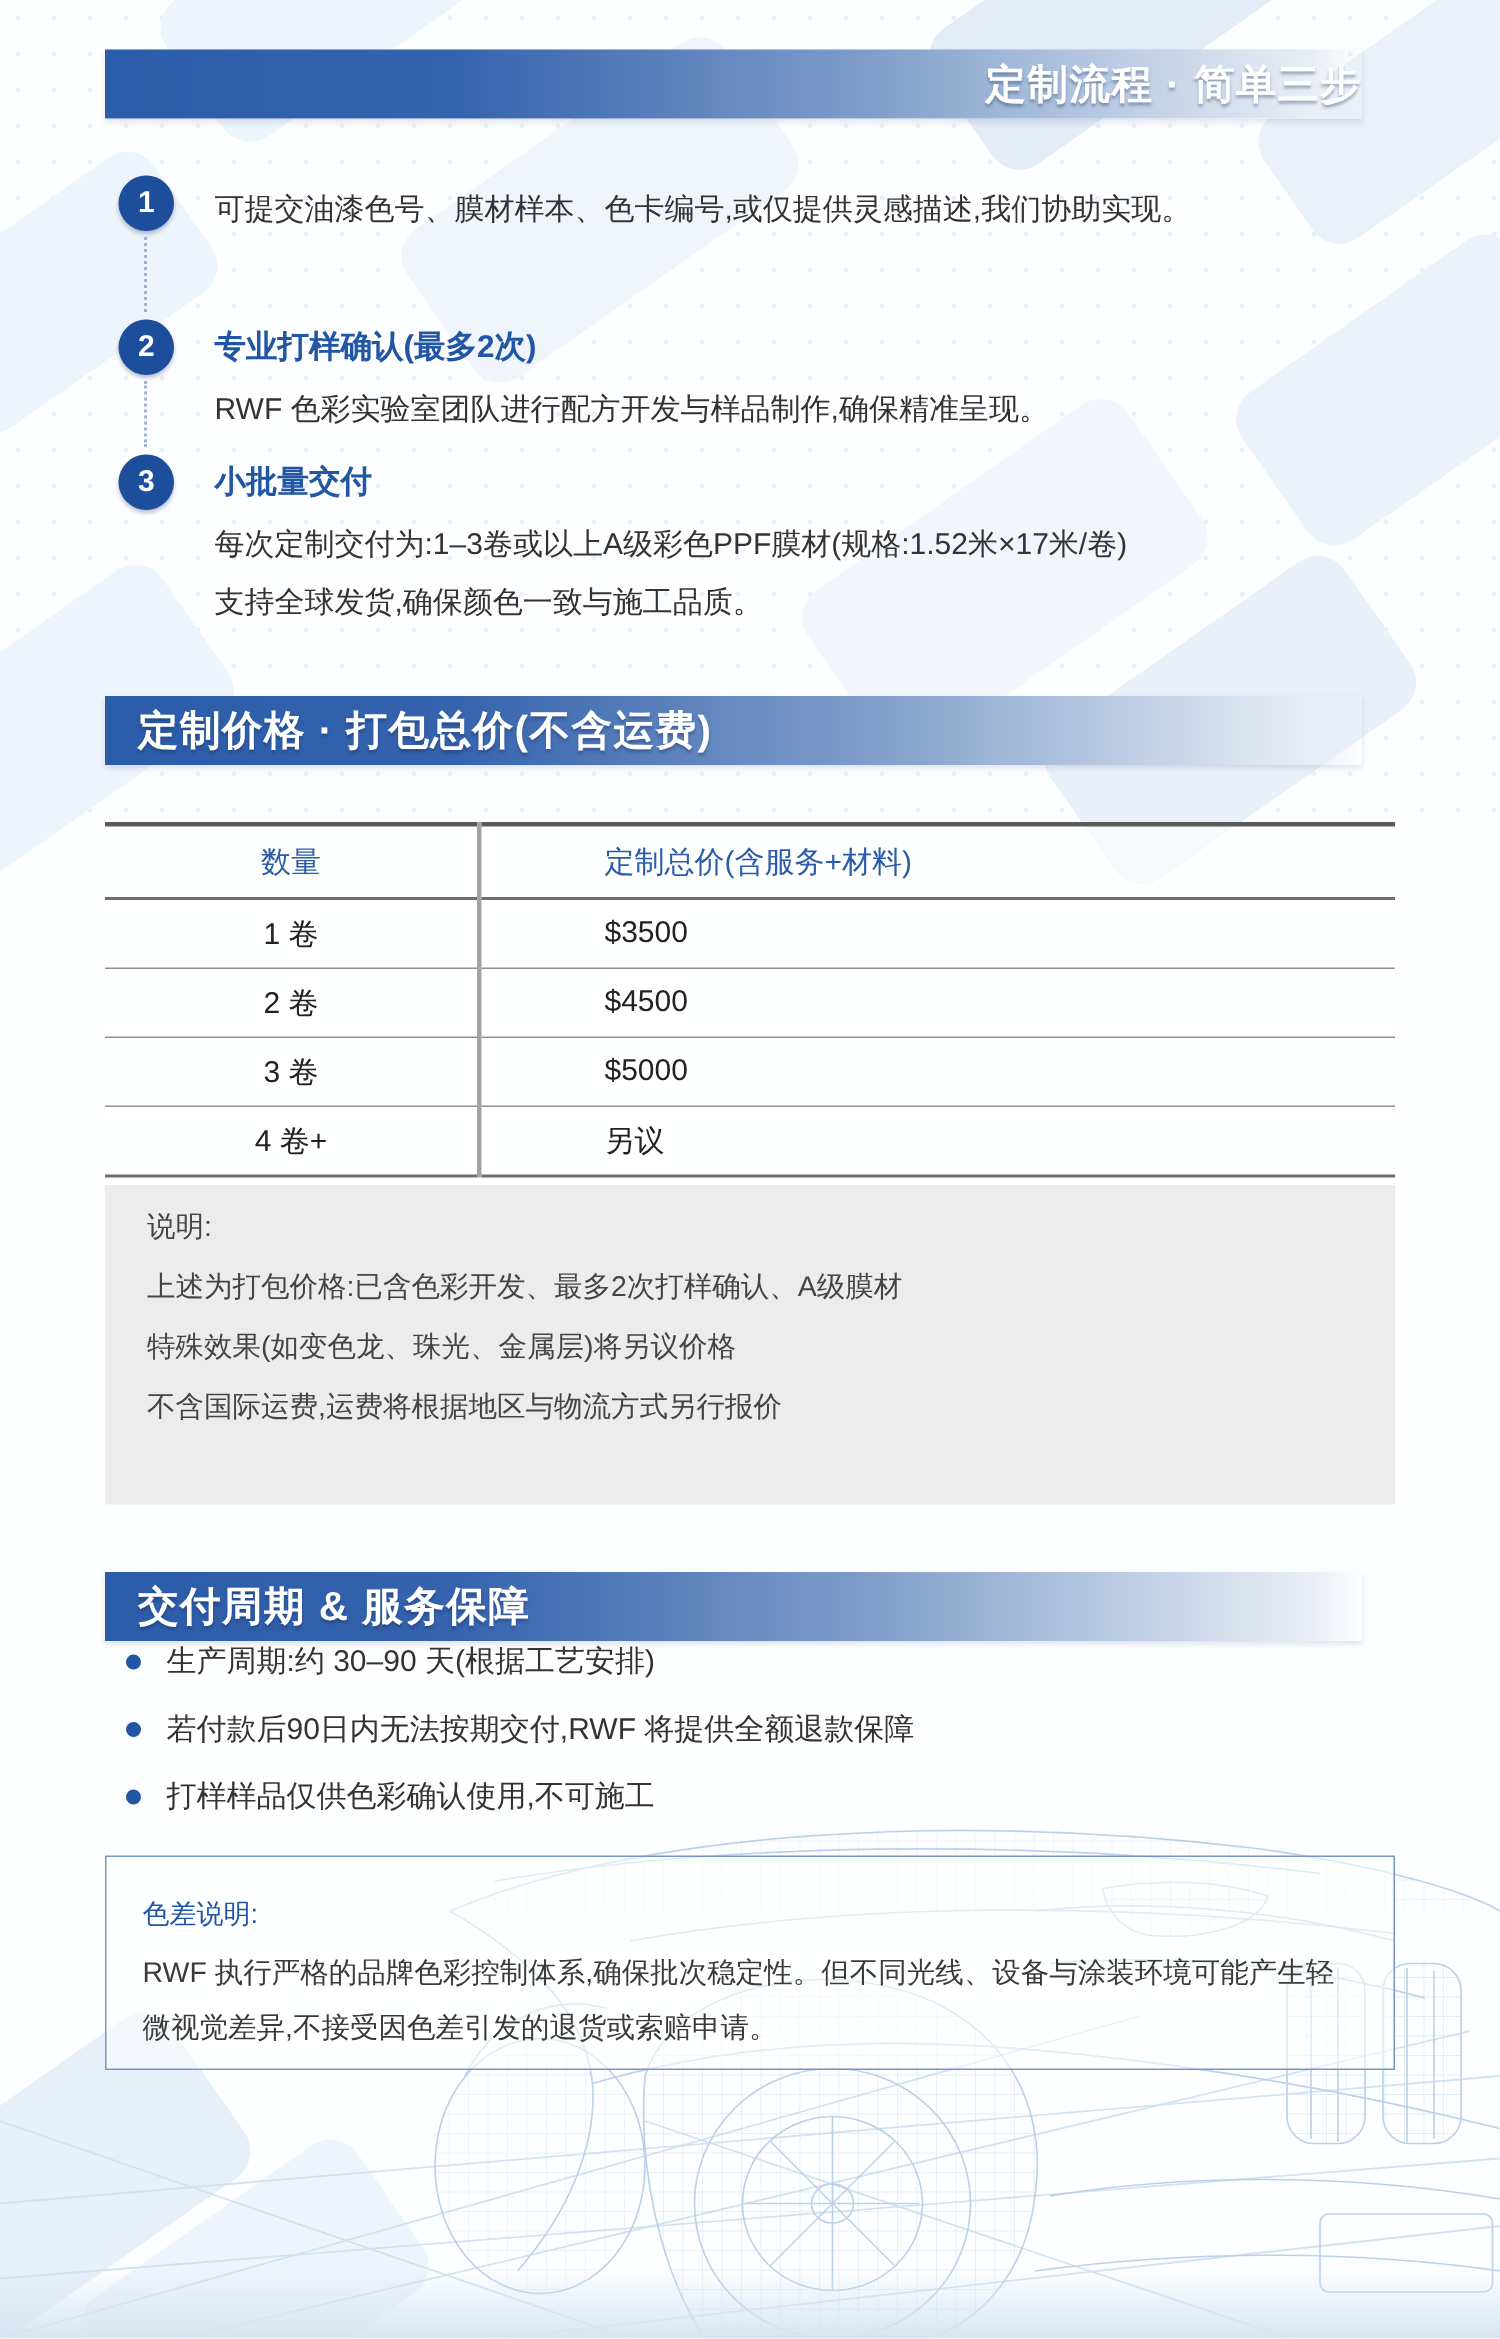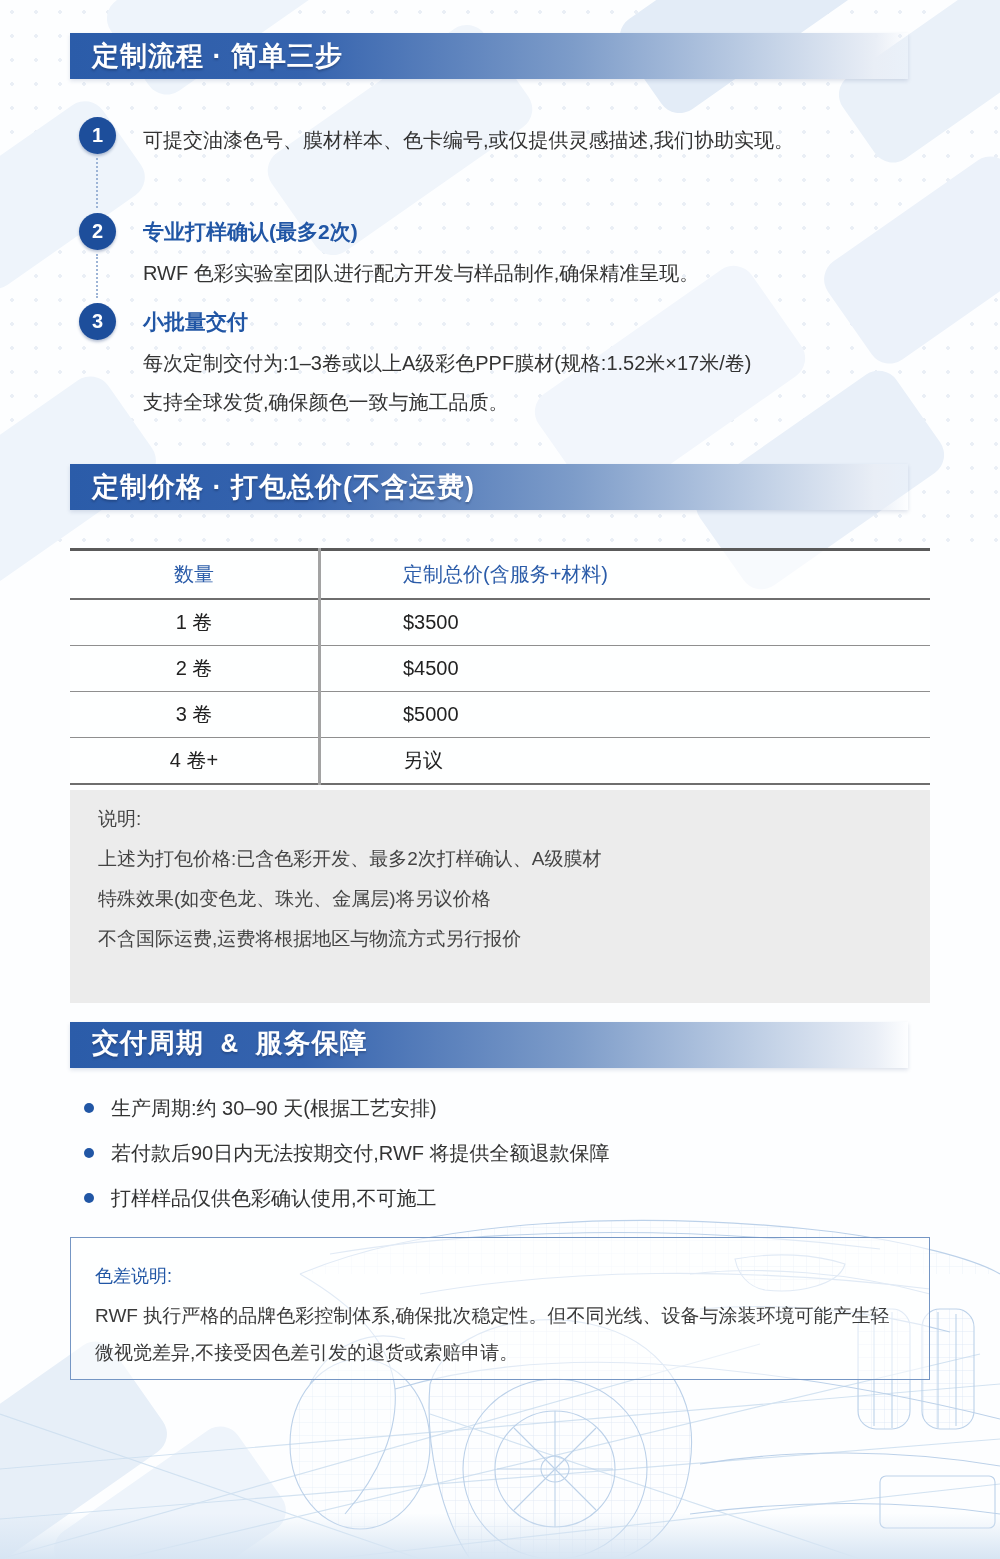--- a/index.html
+++ b/index.html
@@ -33,23 +33,23 @@
   #car-decor{position:absolute;left:0;bottom:0;z-index:1;}
   
   .banner{
     position:absolute;left:70px;width:838px;height:46px;z-index:2;
     background:linear-gradient(90deg,#2b5ca9 0%,#3563ae 28%,#7d9cc9 60%,#c2d1e6 83%,#e9eef6 96%,rgba(233,238,246,0) 100%);
     color:#ffffff;font-weight:bold;font-size:27px;line-height:46px;
     padding-left:22px;box-sizing:border-box;letter-spacing:1px;
     text-shadow:0 2px 2px rgba(20,40,80,.35);
     box-shadow:0 2px 4px rgba(40,70,120,.15);
   }
-  #banner-process{top:33px;}
+  #banner-process{top:33px;text-align:right;}
   #banner-pricing{top:464px;}
-  #banner-delivery{top:1022px;font-family:Liberation Mono, monospace;}
+  #banner-delivery{top:1048px;}
   
   .step{position:absolute;left:79px;width:851px;display:flex;z-index:2;}
   #step-1{top:117px;} #step-2{top:213px;} #step-3{top:303px;}
   .step-num{
     flex:none;width:37px;height:37px;border-radius:50%;background:#1d4e9b;
     color:#fff;font-size:20px;font-weight:bold;text-align:center;line-height:37px;
     box-shadow:0 2px 3px rgba(20,50,110,.3);margin-right:27px;
   }
   .step-title{font-size:21px;font-weight:bold;color:#2156a5;line-height:37px;}
   .step-line{font-size:20px;color:#333;line-height:32px;margin-top:7px;}

